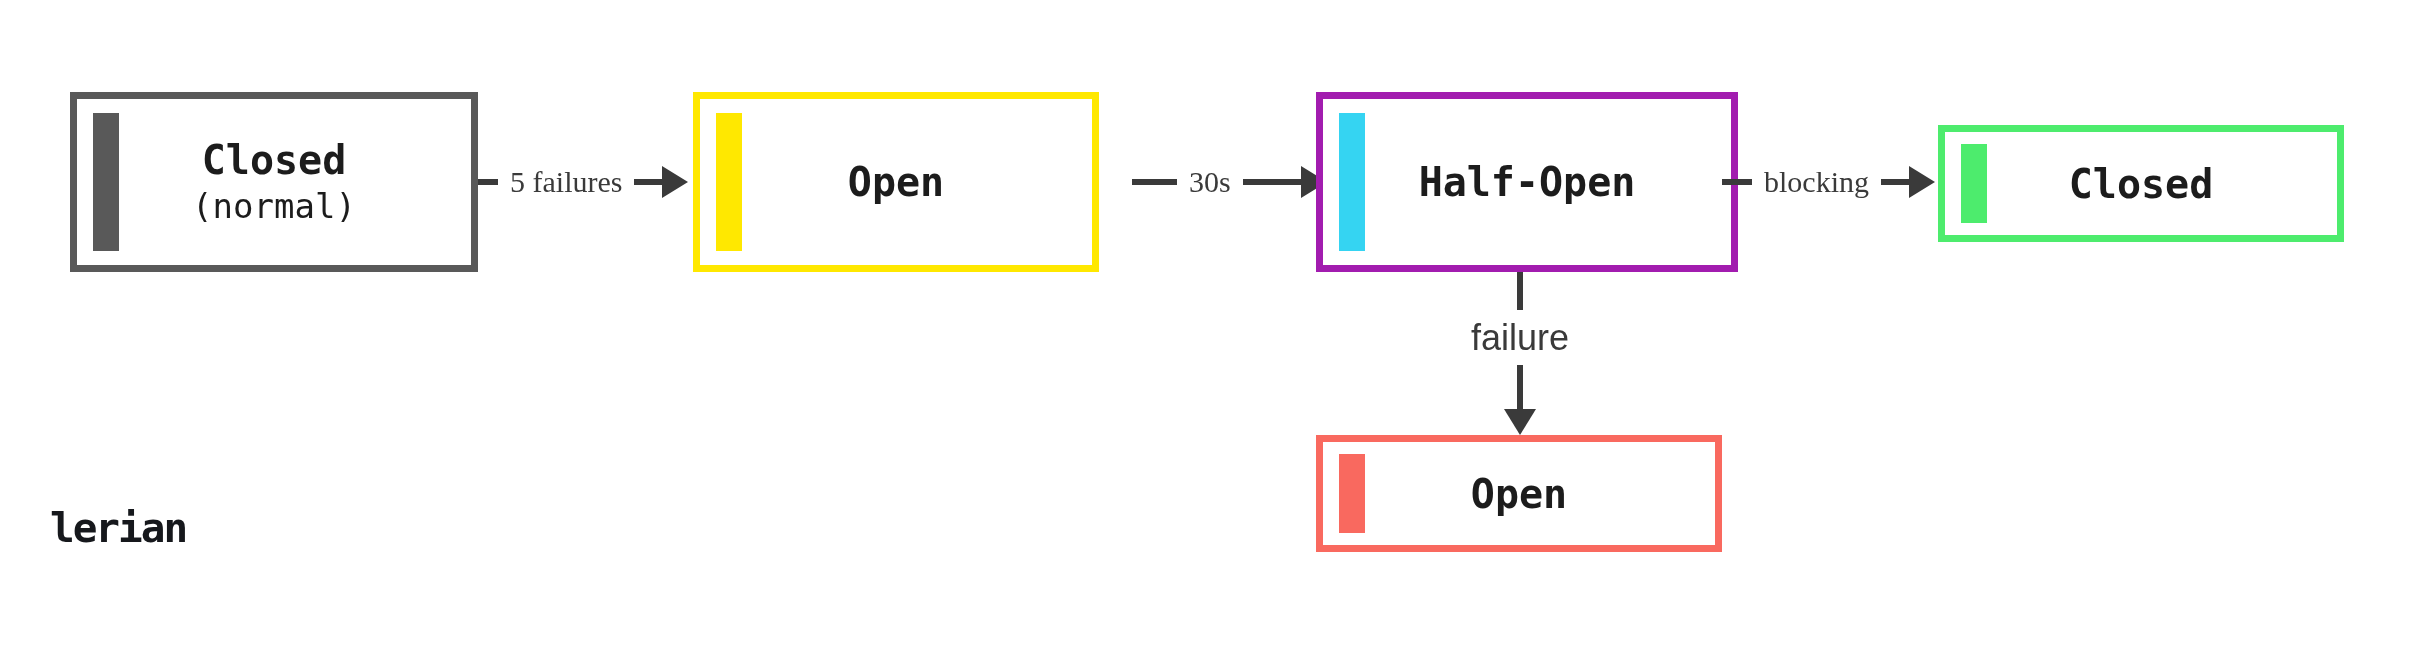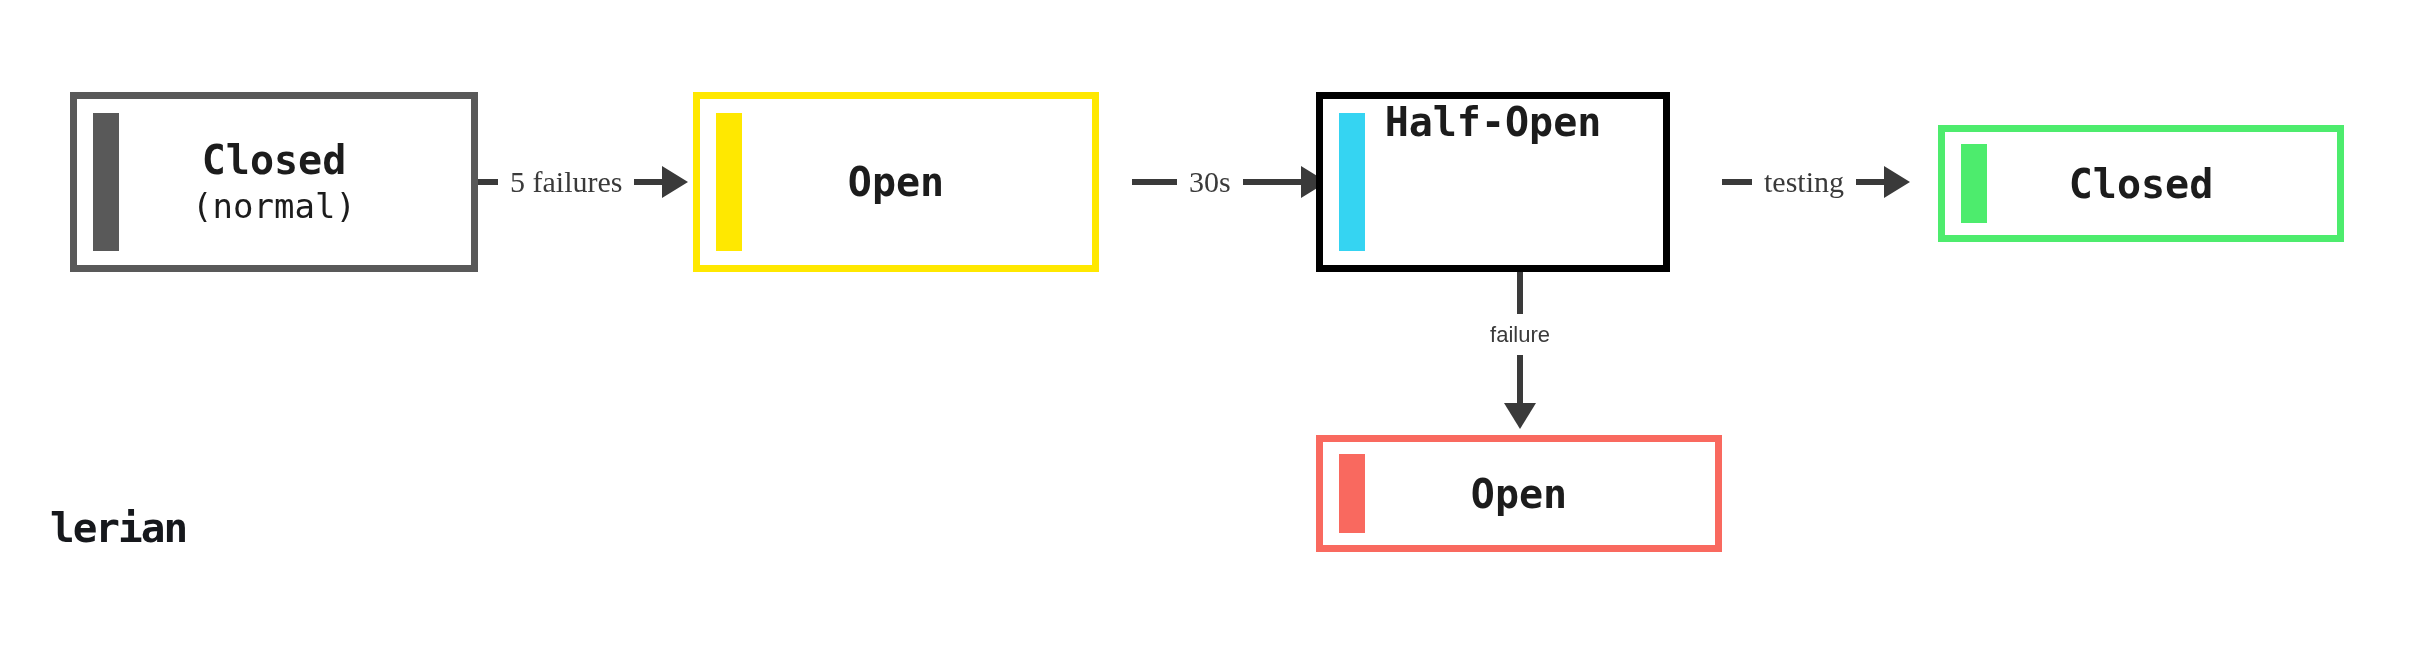--- a/index.html
+++ b/index.html
@@ -64,23 +64,22 @@
   }
   #node-closed-initial .accent-bar { background: #595959; }
 
   #node-open-blocking {
     left: 693px; top: 92px;  width: 406px; height: 180px;
     border: 7px solid #FFE800;
   }
   #node-open-blocking .accent-bar { background: #FFE800; }
 
   #node-half-open {
-    left: 1316px; top: 92px; width: 354px; height: 180px;
-    border: 7px solid #000000;
-    justify-content: space-between;
+    left: 1316px; top: 92px; width: 422px; height: 180px;
+    border: 7px solid #a21caf;
   }
   #node-half-open .accent-bar { background: #35D4F2; }
 
   #node-closed-final {
     left: 1938px; top: 125px; width: 406px; height: 117px;
     border: 7px solid #4DEC6D;
   }
   #node-closed-final .accent-bar { background: #4DEC6D; top: 12px; bottom: 12px; }
 
   #node-open-tripped {
@@ -140,21 +139,21 @@
     align-items: center;
   }
   #edge-failure-down .vline {
     width: 6px;
     background: #3a3a3a;
   }
   #edge-failure-down .vline.top { height: 42px; }
   #edge-failure-down .vline.bottom { height: 50px; }
   #edge-failure-down .edge-label-v {
     font-family: "Liberation Sans", sans-serif;
-    font-size: 22px;
+    font-size: 36px;
     color: #3a3a3a;
     line-height: 1;
     padding: 10px 0 9px 0;
     white-space: nowrap;
   }
   #edge-failure-down .arrow-head-down {
     width: 0; height: 0;
     border-left: 16px solid transparent;
     border-right: 16px solid transparent;
     border-top: 26px solid #3a3a3a;
@@ -204,21 +203,21 @@
     <span class="arrow-head"></span>
   </div>
 
   <div class="node" id="node-half-open">
     <span class="accent-bar"></span>
     <span class="node-title">Half-Open</span>
   </div>
 
   <div class="edge" id="edge-success">
     <span class="edge-line tail"></span>
-    <span class="edge-label">testing</span>
+    <span class="edge-label">blocking</span>
     <span class="edge-line"></span>
     <span class="arrow-head"></span>
   </div>
 
   <div class="node" id="node-closed-final">
     <span class="accent-bar"></span>
     <span class="node-title">Closed</span>
   </div>
 
   <div id="edge-failure-down">

